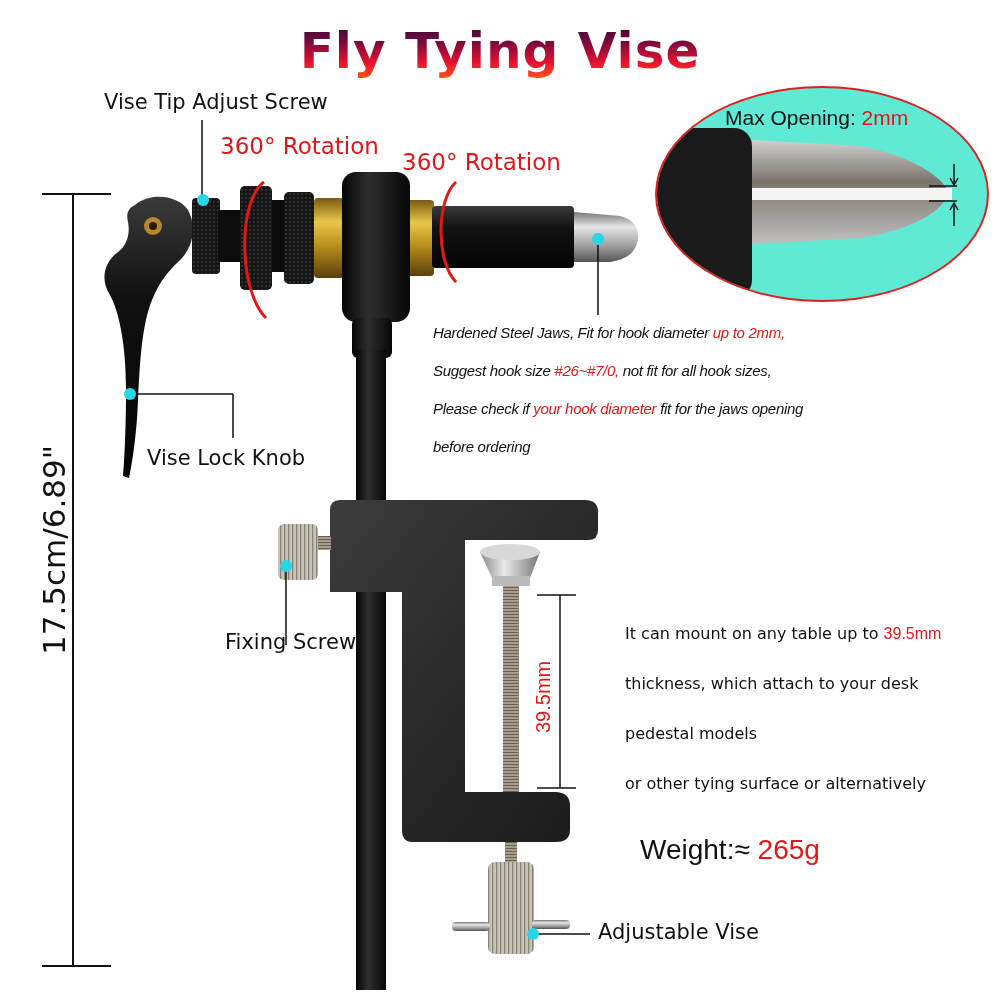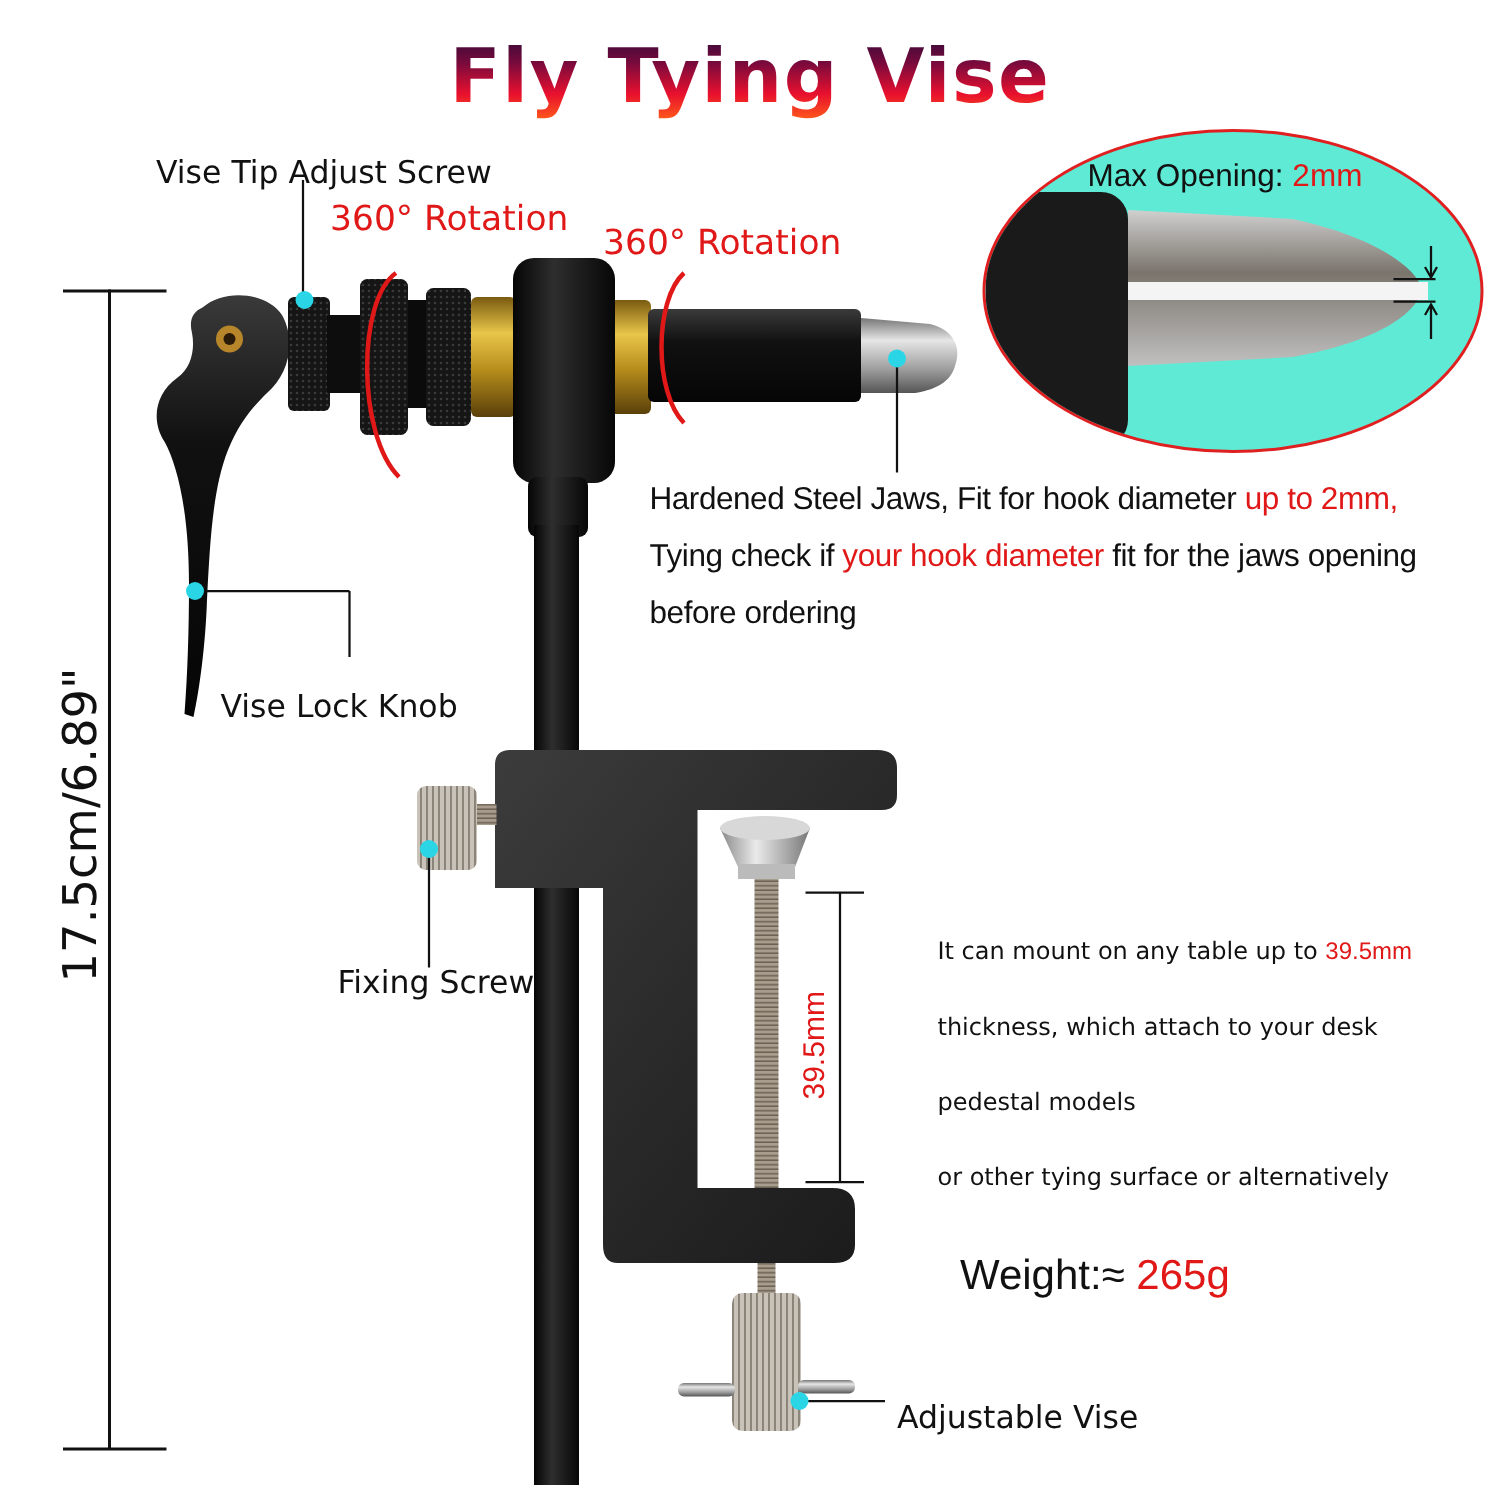--- a/index.html
+++ b/index.html
@@ -4,26 +4,26 @@
 <style>
   html, body { margin:0; padding:0; background:#ffffff; }
   body { width:1000px; height:1000px; position:relative; overflow:hidden; font-family:"DejaVu Sans", sans-serif; color:#111; }
   .abs { position:absolute; }
   .title {
     left:0; width:1000px; top:22px; text-align:center;
     font-size:50px; font-weight:bold; letter-spacing:1px;
     background:linear-gradient(to bottom, #2a0a3a 0%, #7a0a3c 35%, #e8102e 70%, #ff5a1a 100%);
     -webkit-background-clip:text; background-clip:text; color:transparent;
   }
-  .lbl { font-size:21px; color:#111; white-space:nowrap;margin-top:13px; }
+  .lbl { font-size:21px; color:#111; white-space:nowrap; }
   .red { color:#e01818; }
   .rot { font-size:23px; color:#e01818; white-space:nowrap; }
   .line { background:#111; }
   .dot { width:12px; height:12px; border-radius:50%; background:#2ad6e6; }
-  .para { font-family:"Liberation Sans", sans-serif; font-size:21px; line-height:38px; color:#111; white-space:nowrap; letter-spacing:-0.3px; }
+  .para { font-family:"Liberation Sans", sans-serif; font-size:15px; line-height:38px; color:#111; white-space:nowrap; letter-spacing:-0.3px;font-style:italic; }
   .para2 { font-family:"DejaVu Sans", sans-serif; font-size:16px; line-height:50px; color:#111; white-space:nowrap;margin-left:39px; }
   .weight { font-family:"Liberation Sans", sans-serif; font-size:28px; color:#111; white-space:nowrap; }
   .dim-text { font-size:31px; color:#111; transform:rotate(-90deg); transform-origin:left top; white-space:nowrap; }
   .dim-small { font-family:"Liberation Sans", sans-serif; font-size:20px; color:#e01818; transform:rotate(-90deg); transform-origin:left top; white-space:nowrap; }
   .ellipse-red { border:2px solid #e02020; border-radius:50%; background:#5eead4; overflow:hidden; }
 </style>
 </head>
 <body>
 
 <div class="abs title">Fly Tying Vise</div>
@@ -167,21 +167,22 @@
     <line x1="297" y1="115" x2="297" y2="138" stroke="#111" stroke-width="1.5"></line>
     <path d="M293,122 L297,115 L301,122" fill="none" stroke="#111" stroke-width="1.5"></path>
   </svg>
   <div class="abs" style="left:68px; top:18px; font-family:'Liberation Sans', sans-serif; font-size:21px; white-space:nowrap;">
     <span>Max Opening: </span><span class="red">2mm</span>
   </div>
 </div>
 
 <div class="abs para" style="left:433px; top:314px;">
   <div><span>Hardened Steel Jaws, Fit for hook diameter </span><span class="red">up to 2mm,</span></div>
-  <div><span>Tying check if </span><span class="red">your hook diameter</span><span> fit for the jaws opening</span></div>
+  <div><span>Suggest hook size </span><span class="red">#26~#7/0,</span><span> not fit for all hook sizes,</span></div>
+  <div><span>Please check if </span><span class="red">your hook diameter</span><span> fit for the jaws opening</span></div>
   <div>before ordering</div>
 </div>
 
 <div class="abs para2" style="left:586px; top:609px;">
   <div><span>It can mount on any table up to </span><span class="red" style="font-family:'Liberation Sans', sans-serif;">39.5mm</span></div>
   <div>thickness, which attach to your desk</div>
   <div>pedestal models</div>
   <div>or other tying surface or alternatively</div>
 </div>
 

